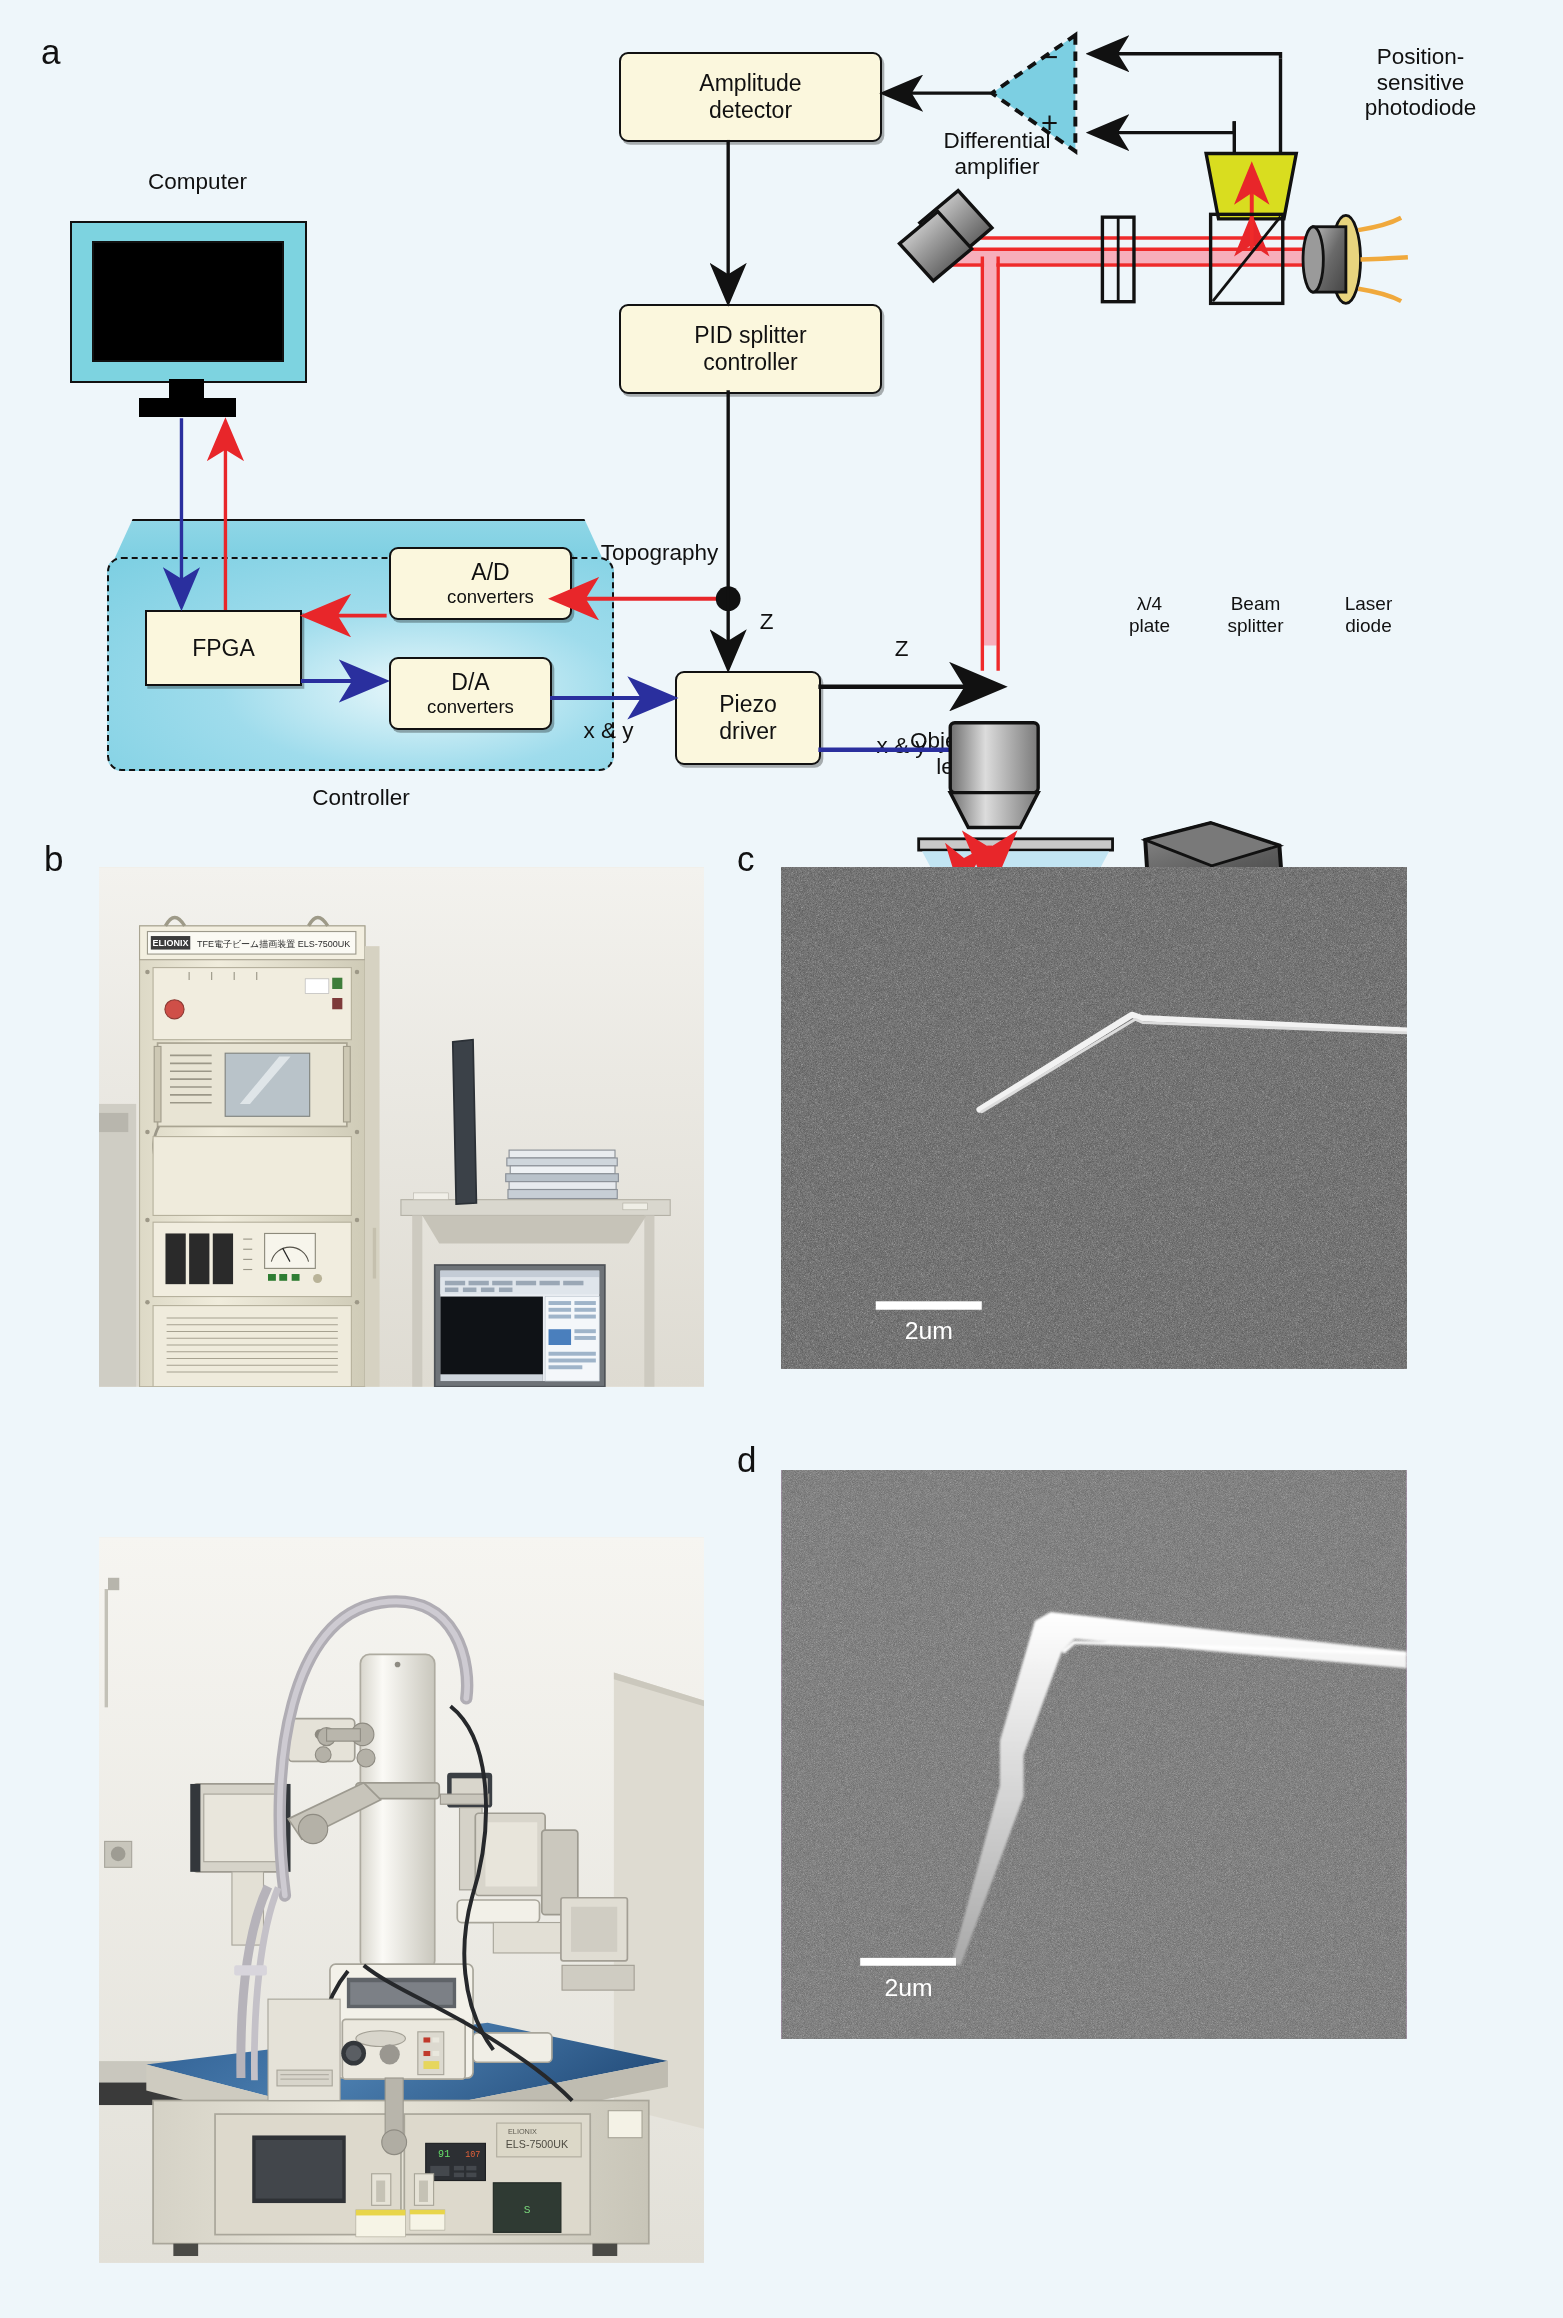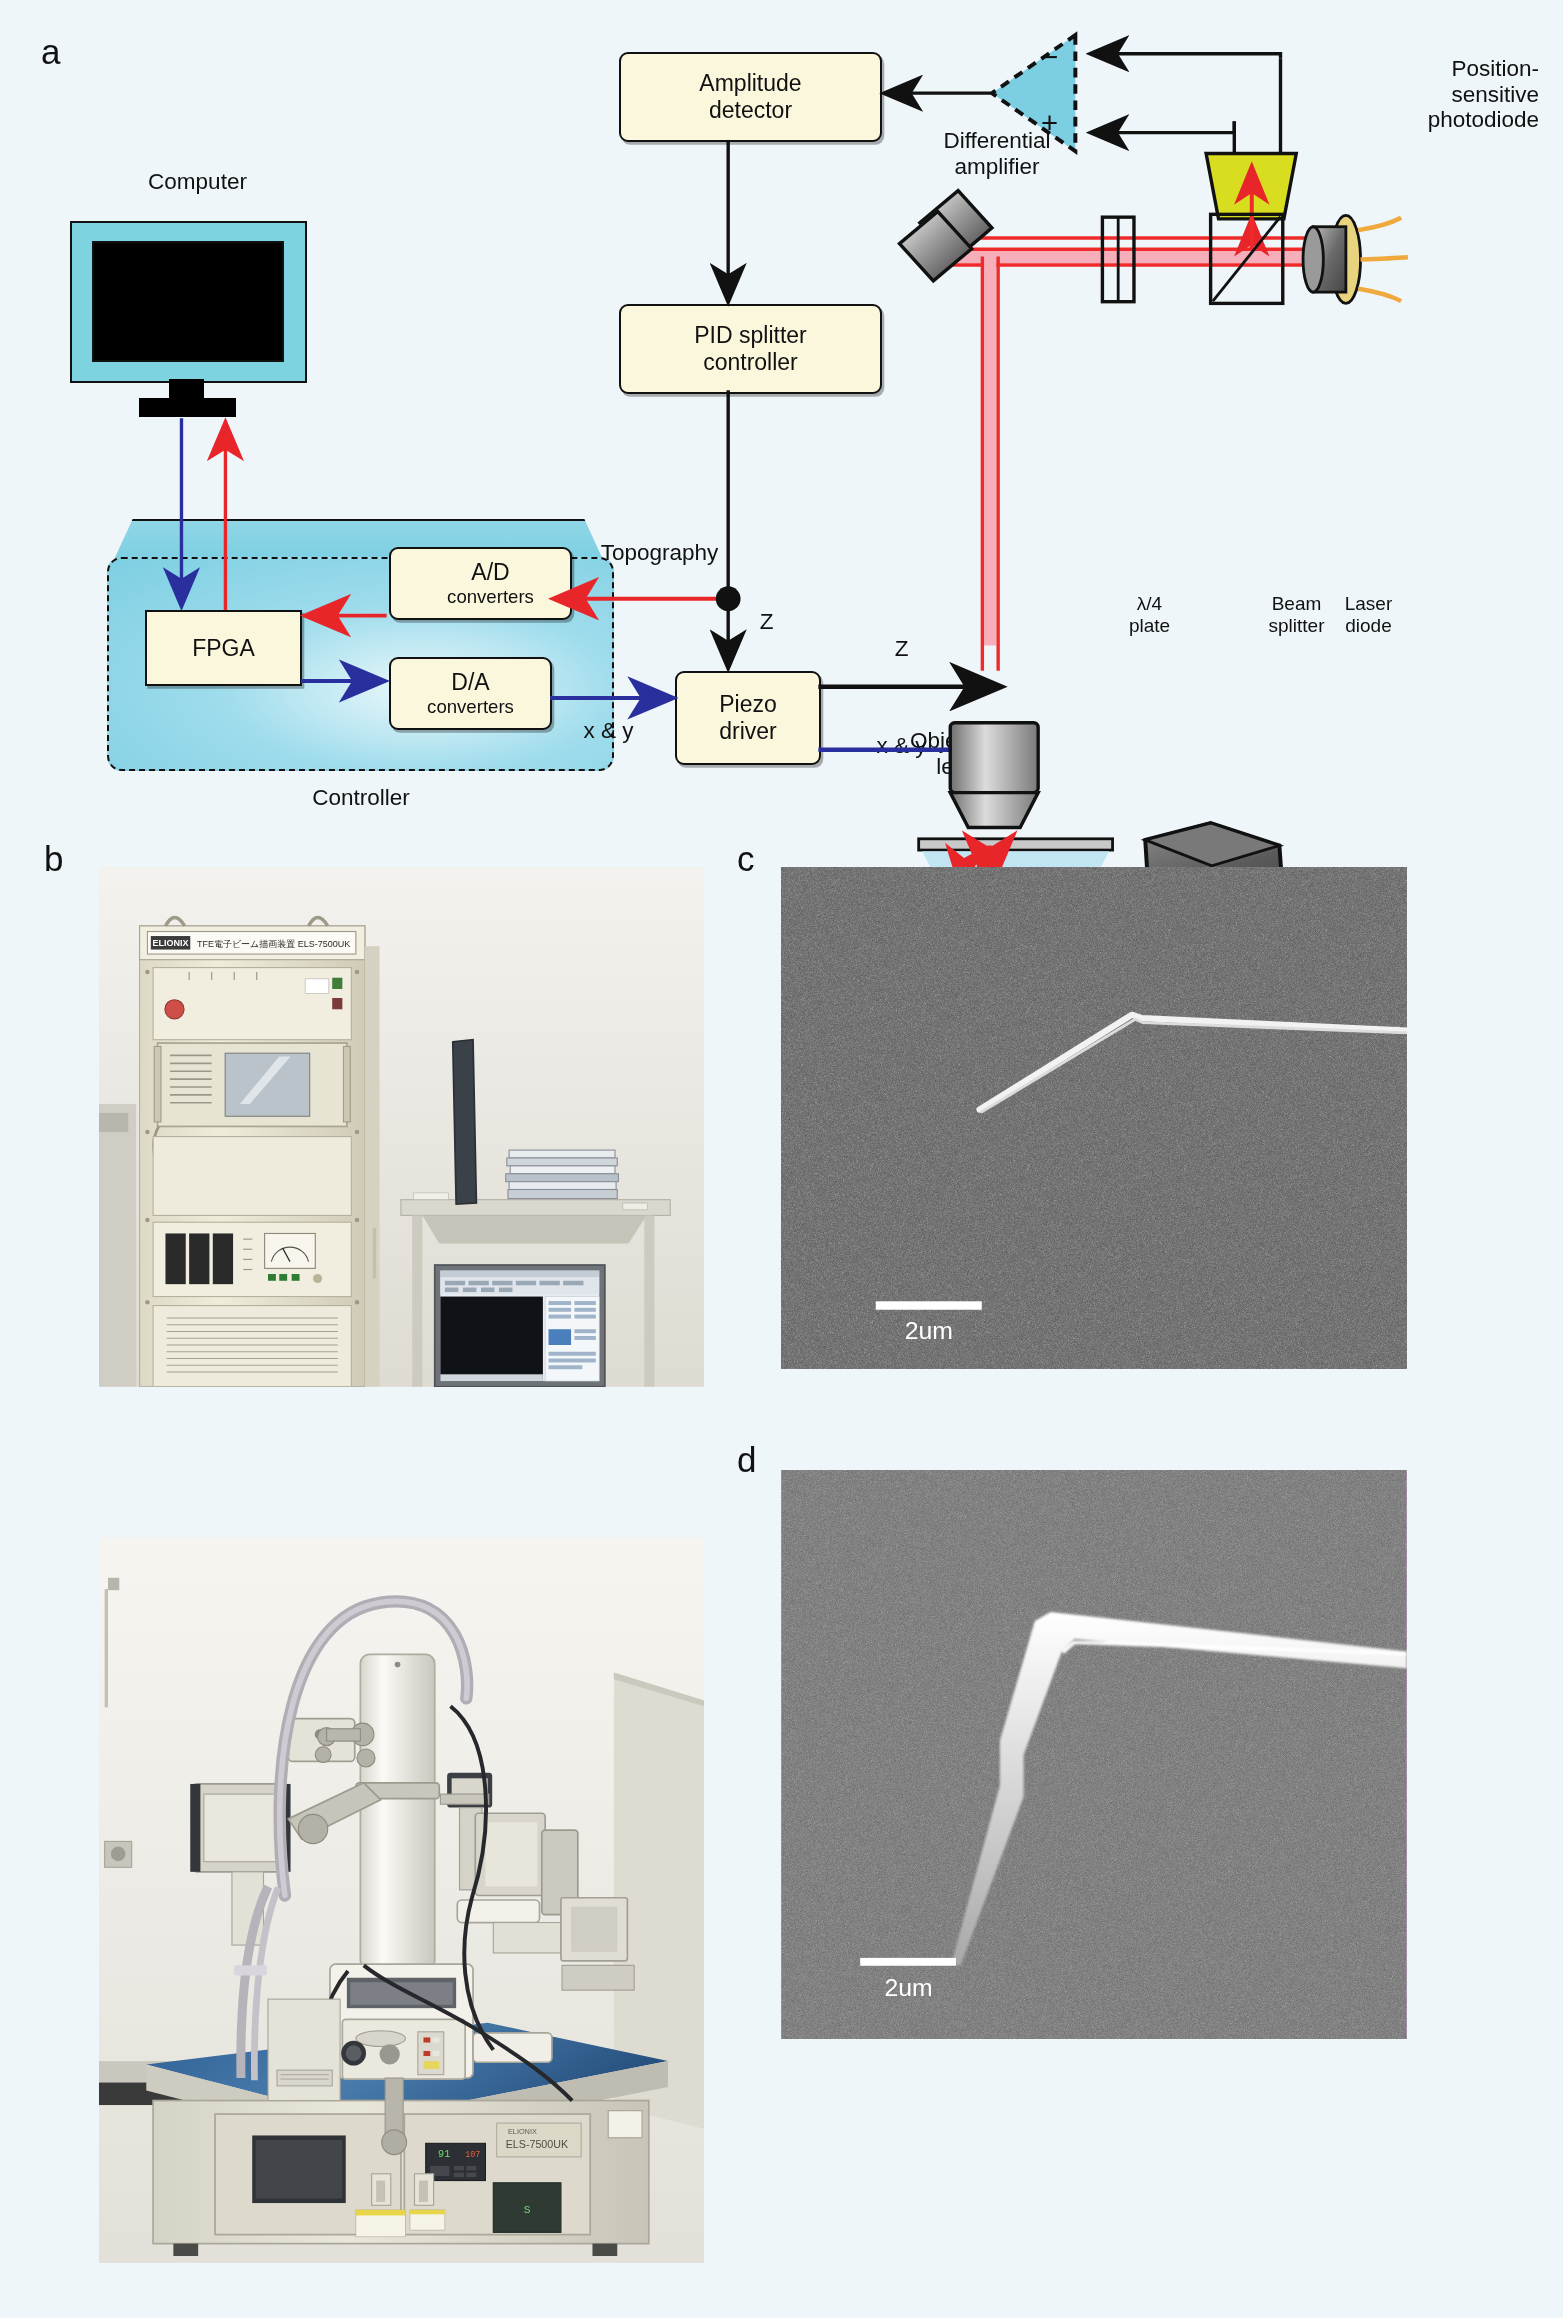--- a/index.html
+++ b/index.html
@@ -98,27 +98,27 @@
   </div>
 
   <div class="lbl" style="left:541px;top:540px;width:237px;">Topography</div>
   <div class="lbl" style="left:744px;top:609px;width:45px;">Z</div>
   <div class="lbl" style="left:552px;top:718px;width:113px;">x &amp; y</div>
   <div class="lbl" style="left:879px;top:636px;width:45px;">Z</div>
   <div class="lbl" style="left:845px;top:733px;width:113px;">x &amp; y</div>
 
   <div class="lbl" style="left:901px;top:128px;width:192px;">Differential
 amplifier</div>
-  <div class="lbl" style="left:1302px;top:44px;width:237px;text-align:right;margin-top:12px;">Position-
+  <div class="lbl" style="left:1302px;top:44px;width:237px;text-align:center;">Position-
 sensitive
 photodiode</div>
 
   <div class="lbl sm" style="left:1099px;top:593px;width:101px;">λ/4
 plate</div>
-  <div class="lbl sm" style="left:1240px;top:593px;width:113px;">Beam
+  <div class="lbl sm" style="left:1199px;top:593px;width:113px;">Beam
 splitter</div>
   <div class="lbl sm" style="left:1312px;top:593px;width:113px;">Laser
 diode</div>
   <div class="lbl" style="left:892px;top:728px;width:130px;">Objective
 lens</div>
 
   <div class="rule" style="left:1172px;top:1025px;width:74px;"></div>
   <div class="lbl orange" style="left:1252px;top:1009px;">Cantilever</div>
 
   <div class="rule" style="left:1138px;top:1031px;width:0px;"></div>

